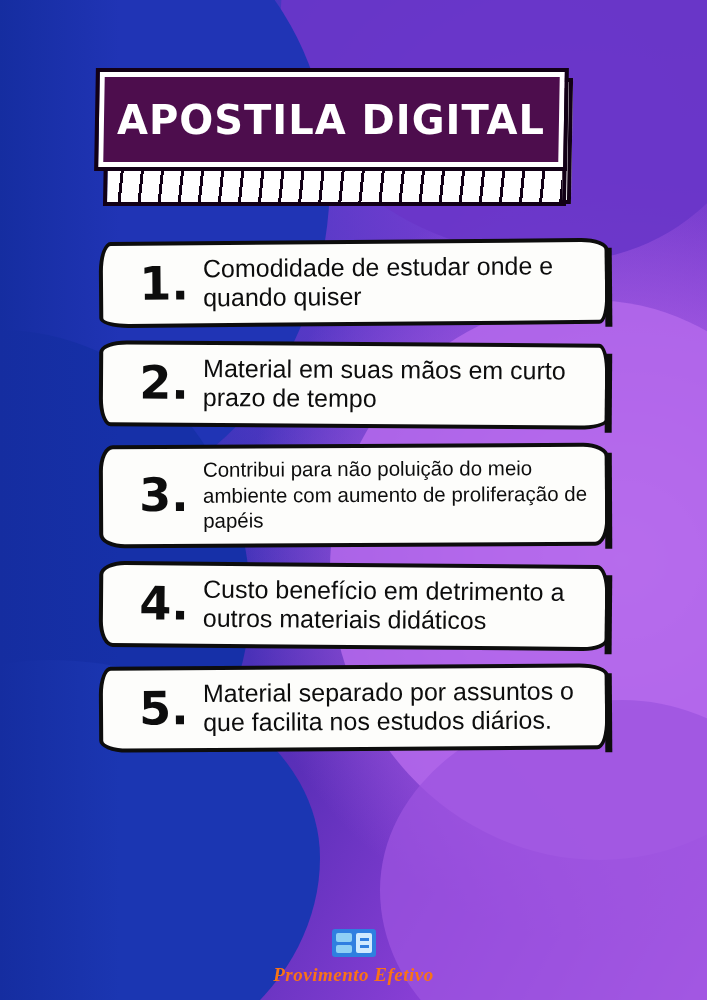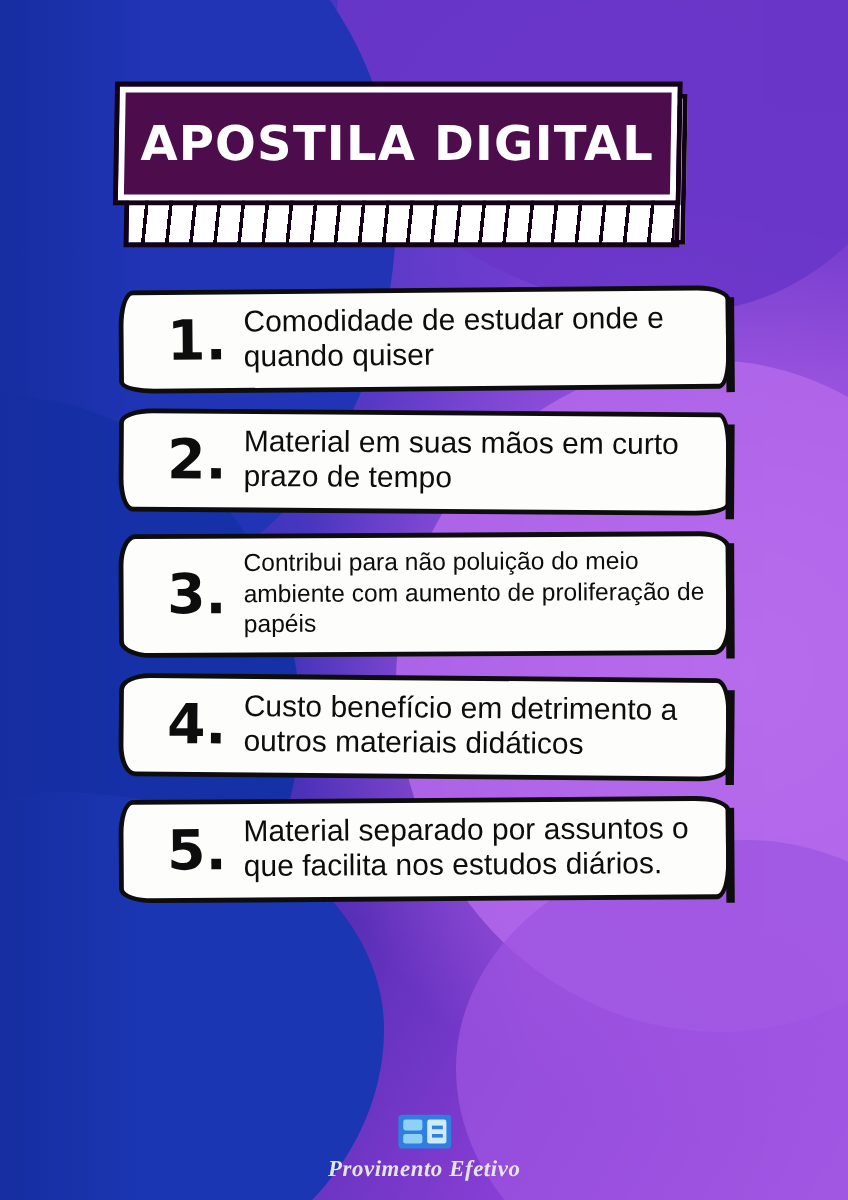--- a/index.html
+++ b/index.html
@@ -210,21 +210,21 @@
     width: 48px;
     height: 34px;
     margin: 0 auto 4px auto;
     position: relative;
   }
   .logo-brand {
     font-family: "Liberation Serif", serif;
     font-style: italic;
     font-weight: bold;
     font-size: 19px;
-    color: #e5e5e5;
+    color: #f97316;
     letter-spacing: .5px;
   }
   .logo-sub {
     font-family: "Liberation Sans", sans-serif;
     font-size: 8px;
     letter-spacing: 6px;
     color: #cfc6ef;
     margin-top: 1px;
   }
   .logo-tag {

